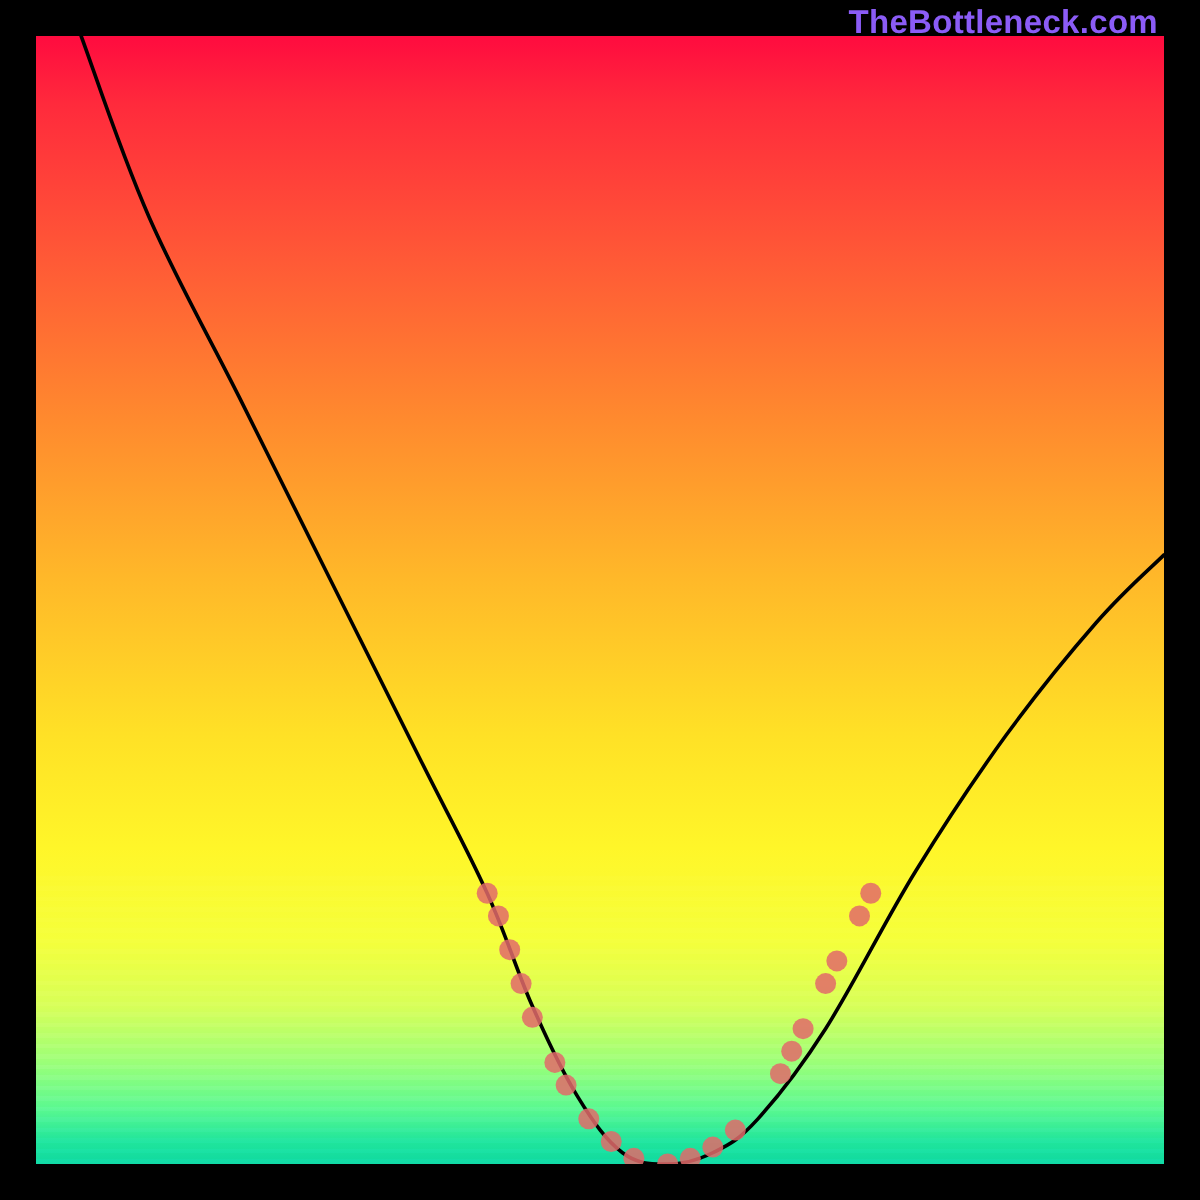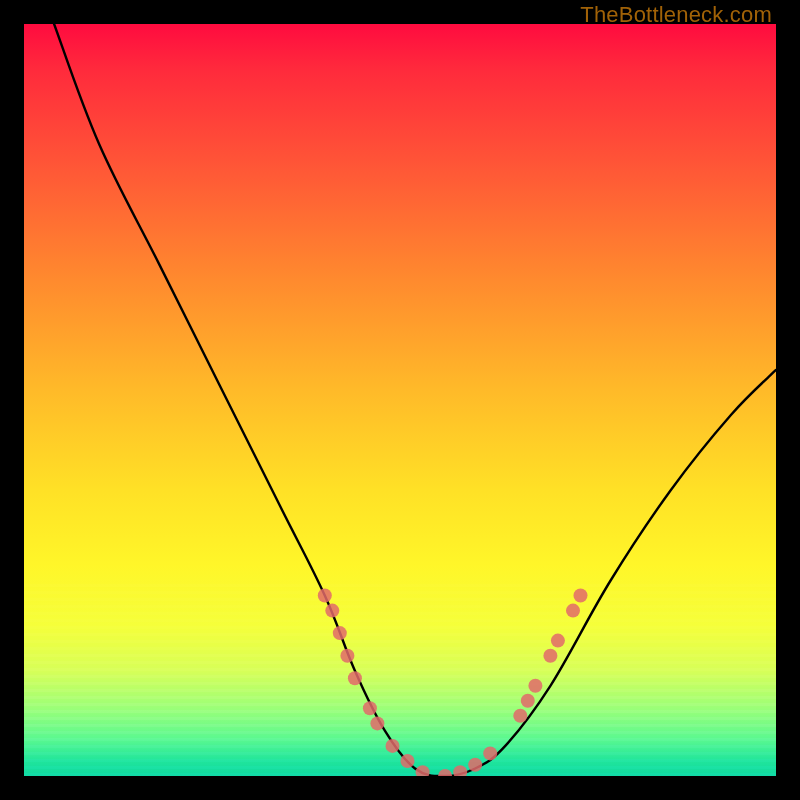--- a/index.html
+++ b/index.html
@@ -57,24 +57,24 @@
       rgba(0,0,0,0.0) 3px,
       rgba(0,0,0,0.0) 7px
     );
     mix-blend-mode: overlay;
     pointer-events: none;
   }
   .watermark {
     position: absolute;
     top: 2px;
     right: 28px;
-    color: #a16207;
+    color: #8b5cf6;
     font-size: 22px;
     letter-spacing: 0.2px;
-    font-weight: 400;
+    font-weight: 700;
   }
   svg.curve {
     position: absolute;
     left: 0;
     top: 0;
     width: 752px;
     height: 752px;
     pointer-events: none;
   }
 </style>

